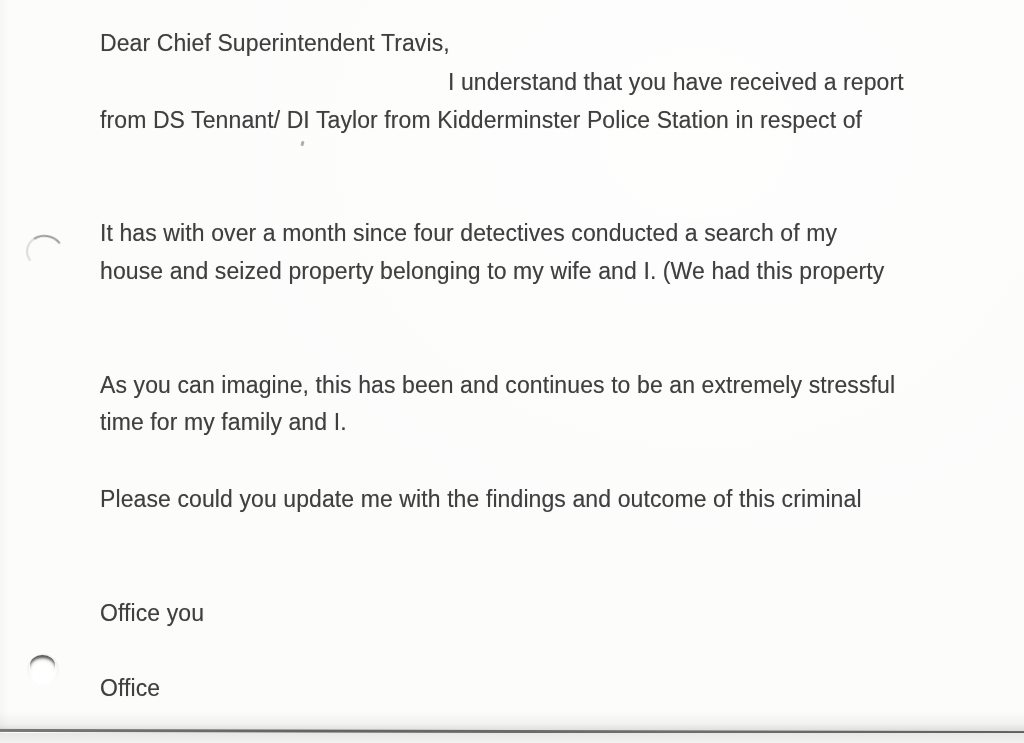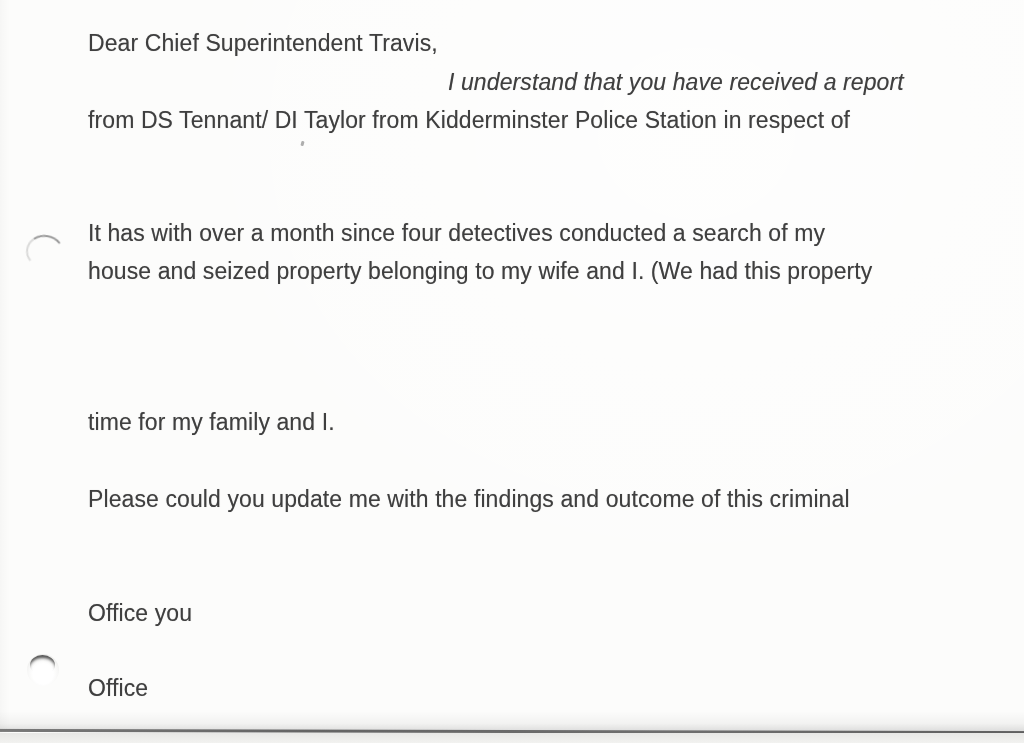--- a/index.html
+++ b/index.html
@@ -13,28 +13,28 @@
     height: 743px;
     overflow: hidden;
     background:
       radial-gradient(ellipse at 68% 18%, rgba(255,255,255,0.6), rgba(255,255,255,0) 60%),
       linear-gradient(to right, rgba(0,0,0,0.025) 0px, rgba(0,0,0,0) 10px),
       #fcfcfb;
     font-family: "Liberation Sans", "DejaVu Sans", sans-serif;
   }
   .letter-line {
     position: absolute;
-    left: 88px;
+    left: 100px;
     font-size: 23px;
     letter-spacing: 0.1px;
     color: #3f3f3f;
     white-space: nowrap;
     text-shadow: 0 0 0.7px rgba(70,70,70,0.45);
   }
-  .letter-line.indented { left: 448px; font-style: italic; }
+  .letter-line.indented { left: 448px; }
 
   
   .curl-arc {
     position: absolute;
     left: 26px;
     top: 235px;
     width: 34px;
     height: 30px;
     border: 2px solid transparent;
     border-top-color: #9b9b9b;
@@ -107,20 +107,21 @@
 
 <div class="scan-page">
 
   <div class="letter-line" style="top:30px">Dear Chief Superintendent Travis,</div>
   <div class="letter-line indented" style="top:69px">I understand that you have received a report</div>
   <div class="letter-line" style="top:107px">from DS Tennant/ DI Taylor from Kidderminster Police Station in respect of</div>
 
   <div class="letter-line" style="top:220px">It has with over a month since four detectives conducted a search of my</div>
   <div class="letter-line" style="top:258px">house and seized property belonging to my wife and I. (We had this property</div>
 
+  <div class="letter-line" style="top:372px">As you can imagine, this has been and continues to be an extremely stressful</div>
   <div class="letter-line" style="top:409px">time for my family and I.</div>
 
   <div class="letter-line" style="top:486px">Please could you update me with the findings and outcome of this criminal</div>
 
   <div class="letter-line" style="top:600px">Office you</div>
   <div class="letter-line" style="top:675px">Office</div>
 
   <div class="scan-speck"></div>
   <div class="curl-arc"></div>
 

